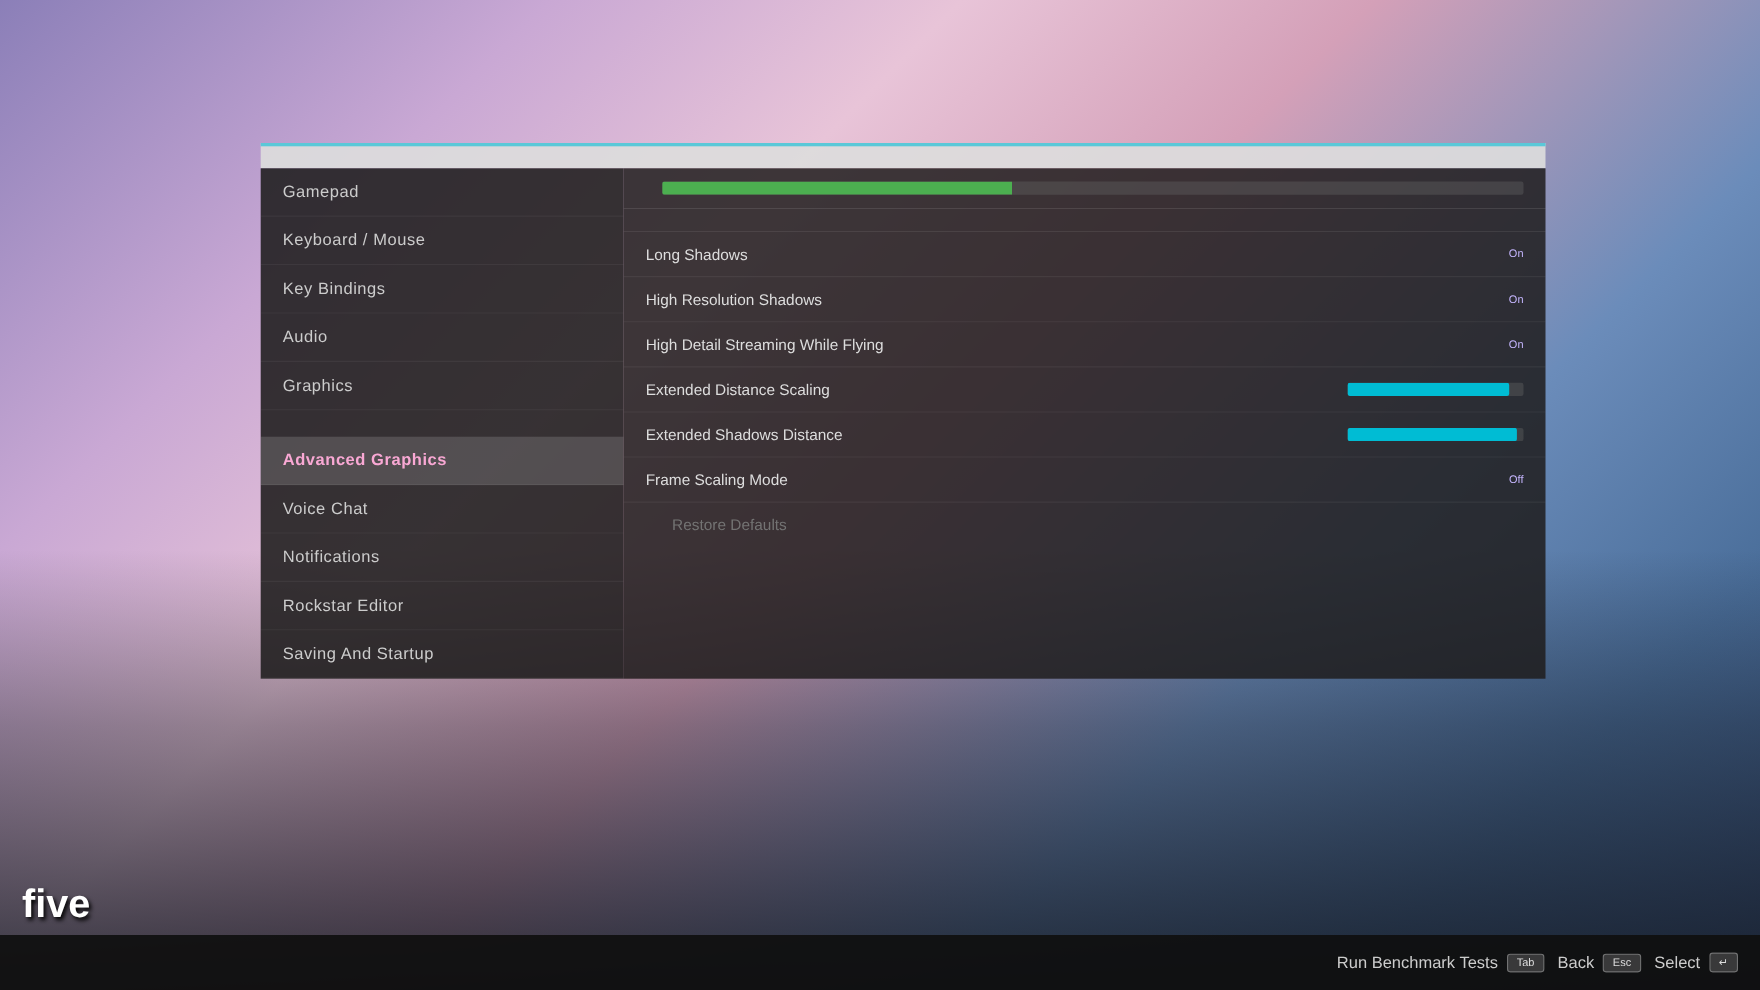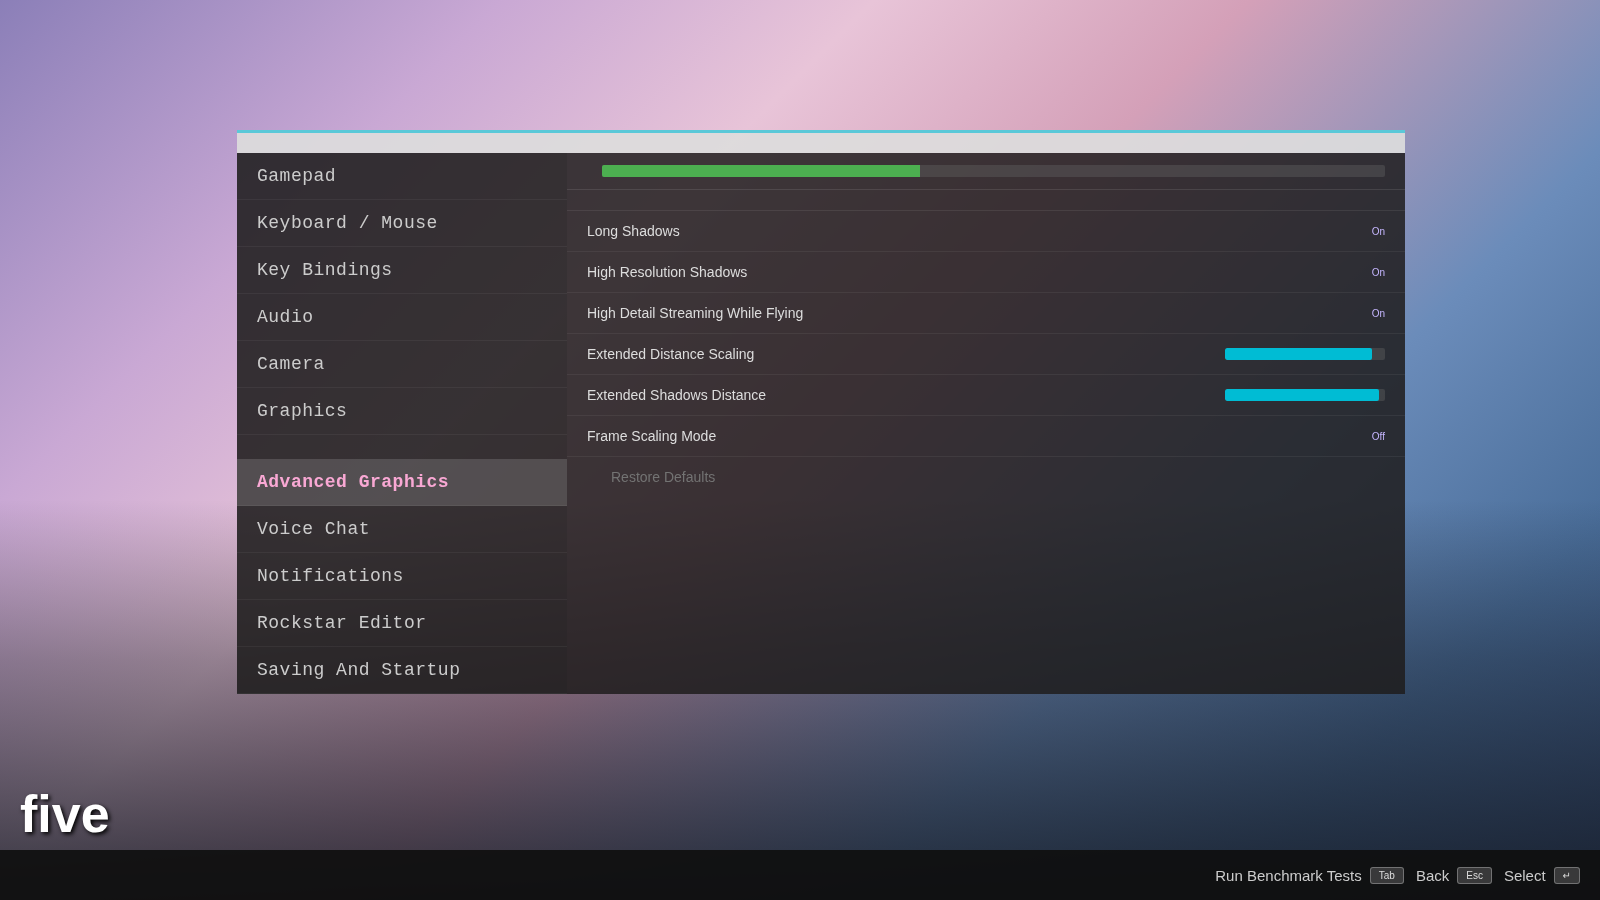--- a/index.html
+++ b/index.html
@@ -77,25 +77,24 @@
     
     .sidebar {
       width: 330px;
       background: rgba(30, 28, 28, 0.88);
       flex-shrink: 0;
     }
 
     .sidebar-item {
       padding: 13px 20px;
       color: #ccc;
-      font-size: 18px;
+      font-size: 15px;
       cursor: pointer;
       border-bottom: 1px solid rgba(255,255,255,0.05);
       letter-spacing: 0.5px;
-      font-family: Liberation Mono, monospace;
     }
 
     .sidebar-item.active {
       background: rgba(255,255,255,0.15);
       color: #f9a8d4;
       font-weight: bold;
       margin-top: 24px;
     }
 
     
@@ -217,37 +216,36 @@
 </head>
 <body>
 
 <div class="bg"></div>
 
 <div class="gta-logo">
   <div class="grand"></div>
   <div class="theft"></div>
   <div class="auto"></div>
   <div style="display:flex;align-items:center;gap:5px;">
-    <span class="five" style="font-size:52px;">five</span>
+    <span class="five" style="font-size:36px;">five</span>
     <span class="v-green"></span>
   </div>
 </div>
 
 <div class="settings-panel">
 
   <div class="settings-title-bar"></div>
 
   <div class="settings-body">
 
     <div class="sidebar" id="sidebar">
         <div class="sidebar-item">Gamepad</div>
         <div class="sidebar-item">Keyboard / Mouse</div>
         <div class="sidebar-item">Key Bindings</div>
         <div class="sidebar-item">Audio</div>
-        <div class="sidebar-item">Camera</div>
         <div class="sidebar-item">Graphics</div>
         <div class="sidebar-item active">Advanced Graphics</div>
         <div class="sidebar-item">Voice Chat</div>
         <div class="sidebar-item">Notifications</div>
         <div class="sidebar-item">Rockstar Editor</div>
         <div class="sidebar-item">Saving And Startup</div>
       </div>
 
     <div class="content-panel">
 

